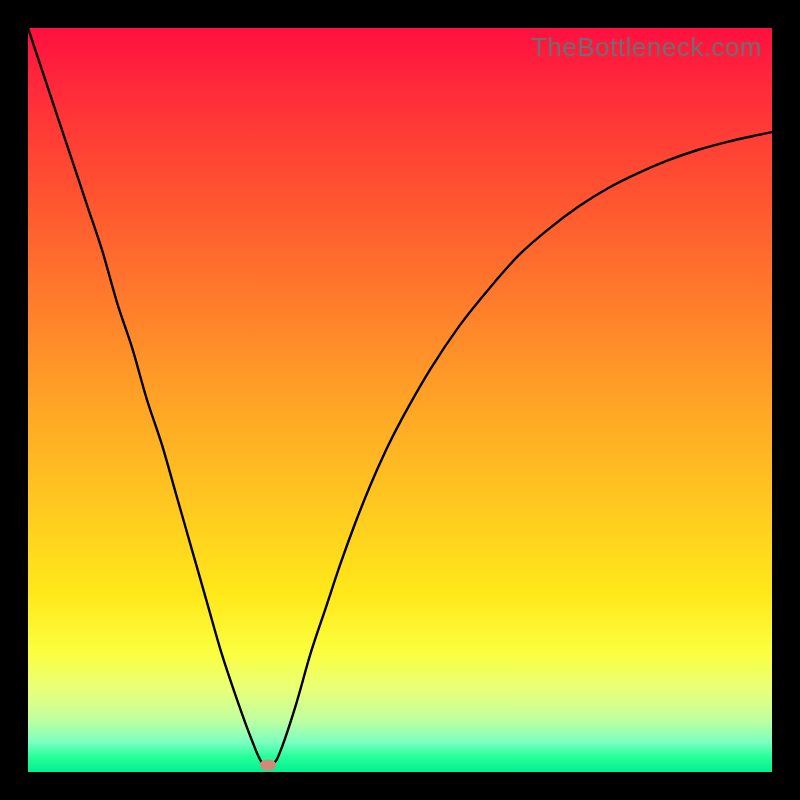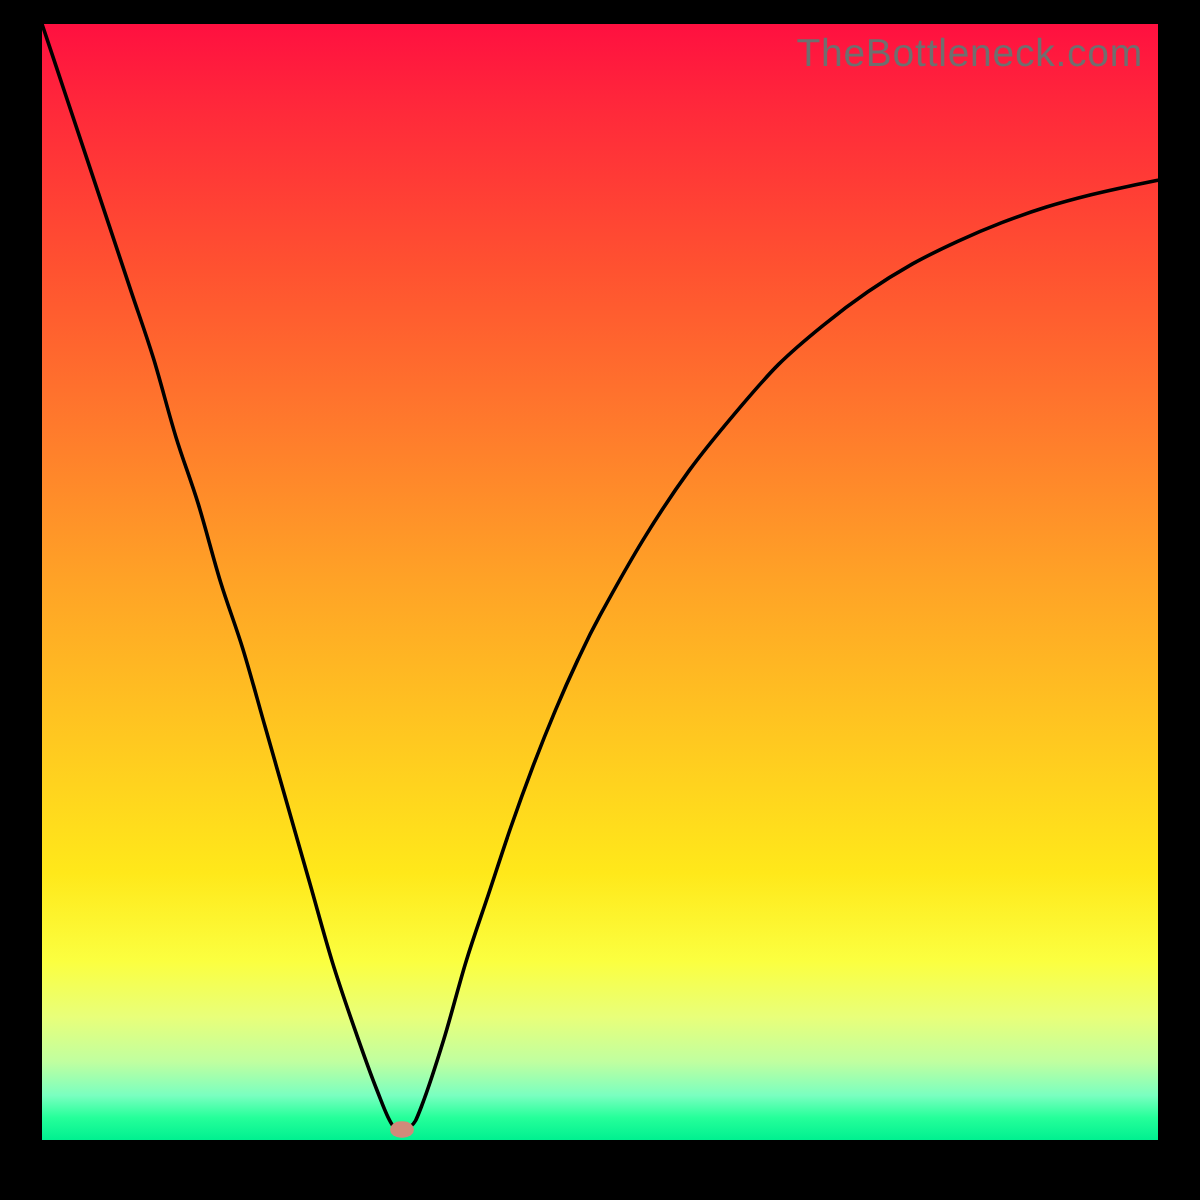--- a/index.html
+++ b/index.html
@@ -13,21 +13,21 @@
   }
   .frame {
     position: relative;
     width: 800px;
     height: 800px;
     background: #000;
   }
   .plot-area {
     position: absolute;
     left: 28px;
-    top: 16px;
+    top: 28px;
     width: 744px;
     height: 744px;
     background: linear-gradient(
       to bottom,
       #ff1040 0%,
       #ff2a3a 8%,
       #ff5230 22%,
       #ff7a2c 36%,
       #ffa326 50%,
       #ffc820 64%,

